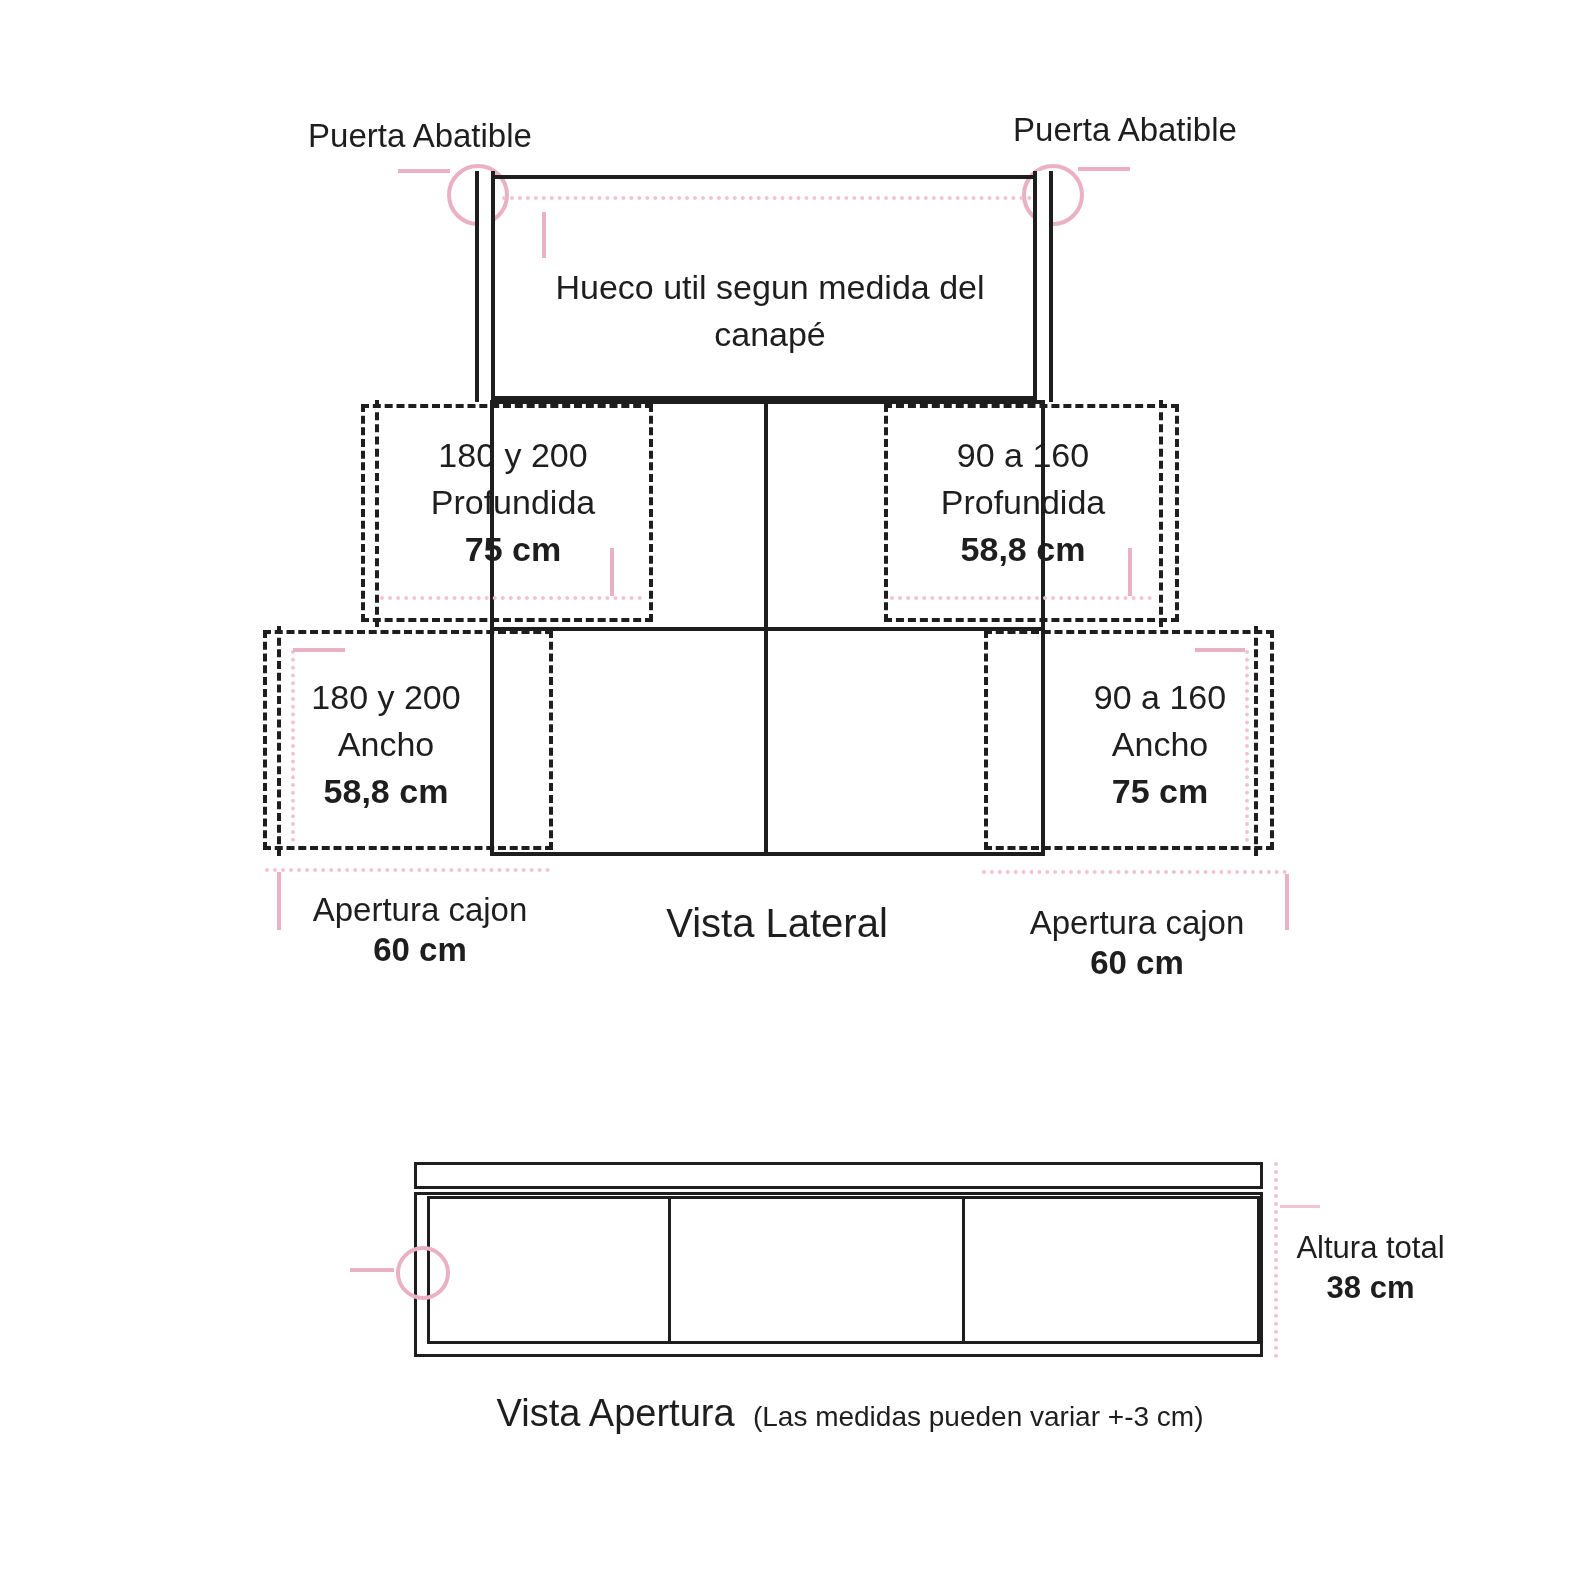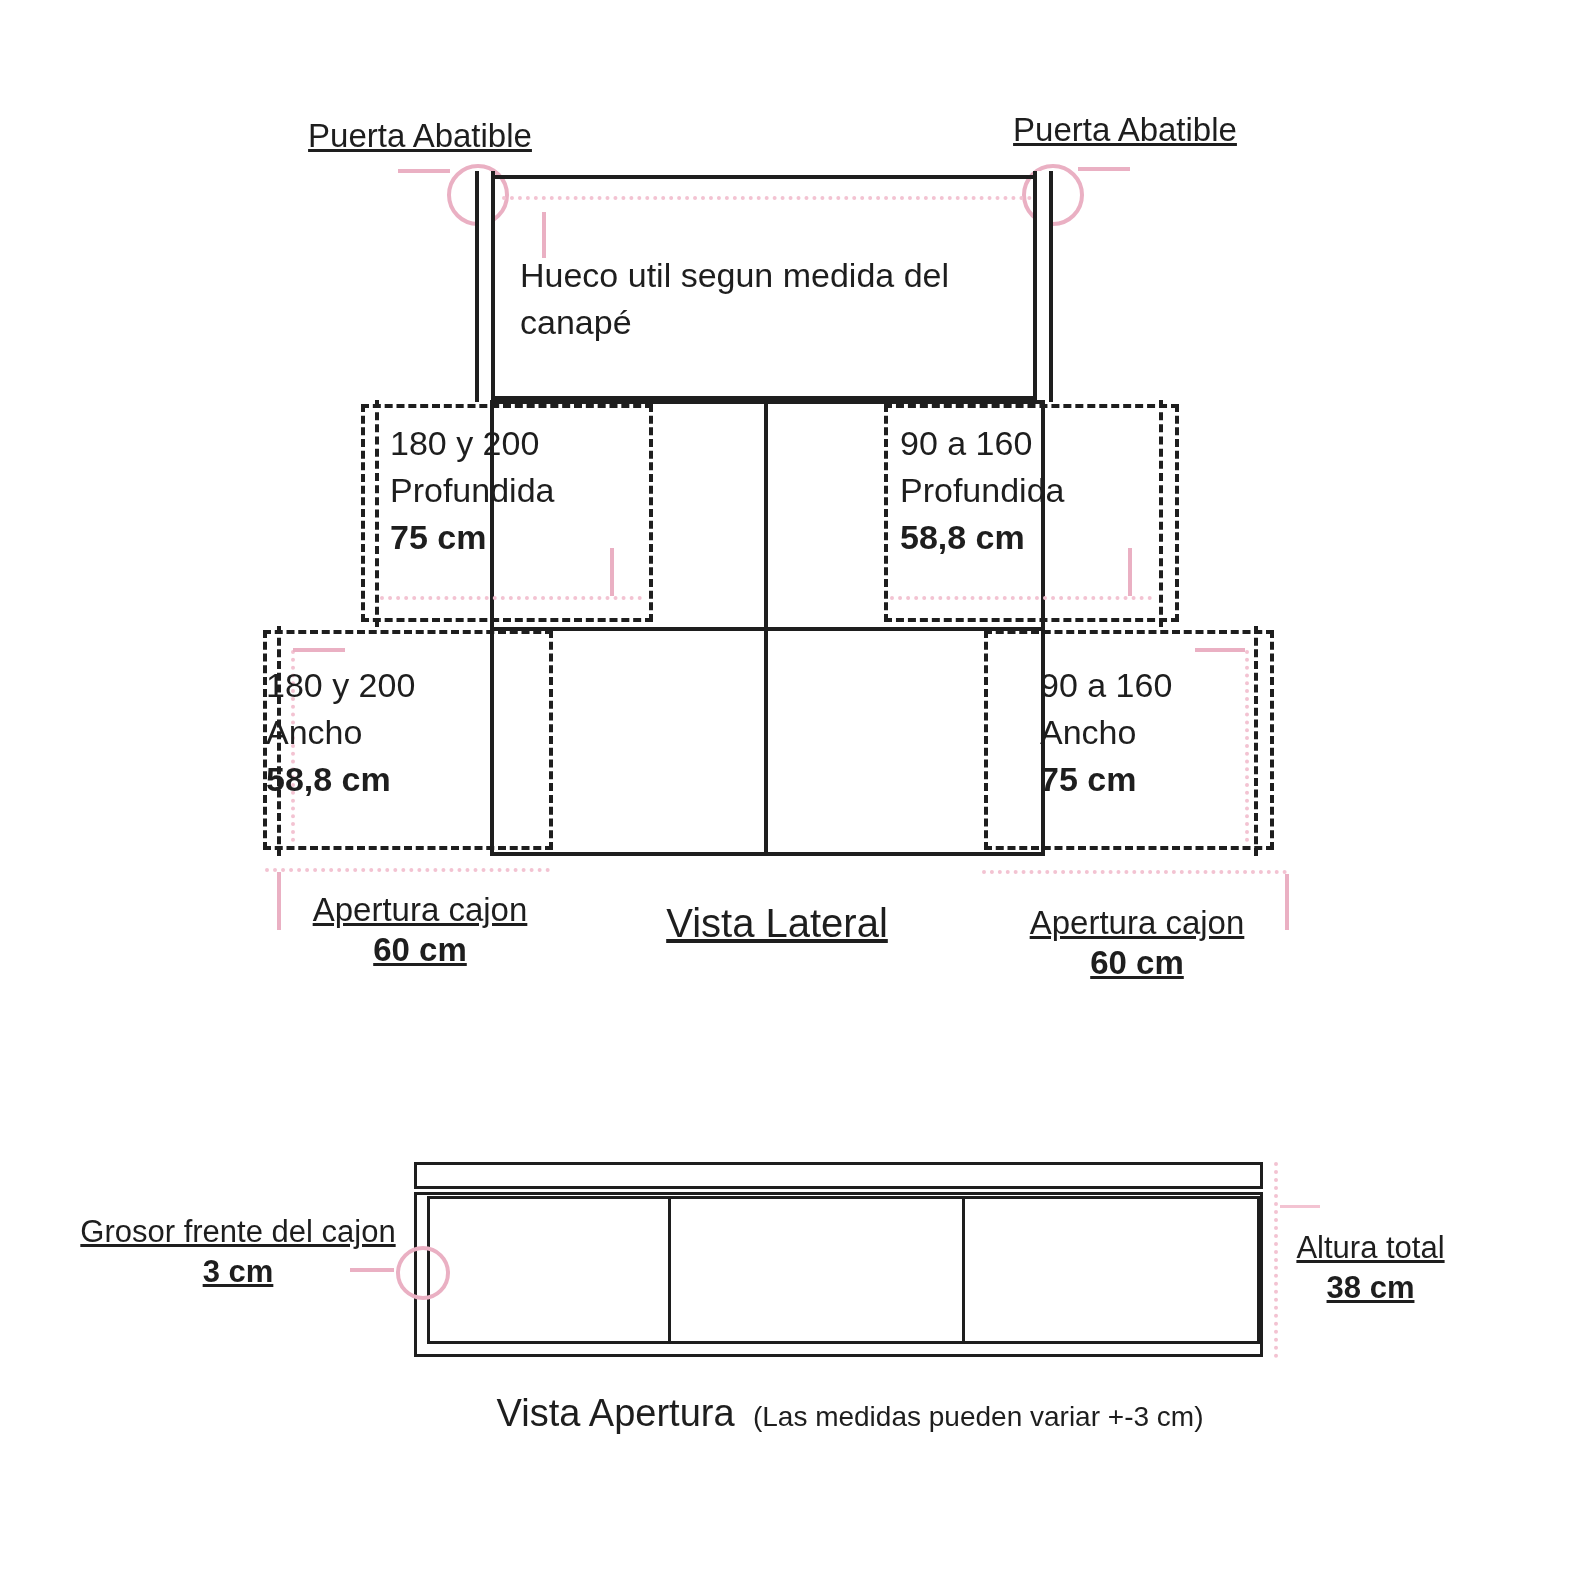--- a/index.html
+++ b/index.html
@@ -15,22 +15,22 @@
   .dashed{border:4px dashed #1e1e1e;background:transparent;}
   .dash-v{border-left:4px dashed #1e1e1e;width:0;background:transparent;}
   .doorbar{border-left:4px solid #1e1e1e;border-right:4px solid #1e1e1e;background:#fff;}
   
   .pline-h{background:#eab0c3;height:4px;}
   .pline-v{background:#eab0c3;width:4px;}
   .pdot-h{border-top:4px dotted #f3c3d2;height:0;}
   .pdot-v{border-left:4px dotted #f3c3d2;width:0;}
   .pcircle{border:4px solid #eab0c3;border-radius:50%;background:transparent;}
   
-  .lbl{text-align:center;font-size:33px;line-height:40px;white-space:nowrap;text-decoration:underline;}
-  .box-lbl{text-align:left;font-size:34px;line-height:47px;}
+  .lbl{text-align:center;font-size:33px;line-height:40px;white-space:nowrap;}
+  .box-lbl{text-align:center;font-size:34px;line-height:47px;margin-top:12px;}
   .bold{font-weight:bold;}
   .big{font-size:40px;}
   .caption{font-size:38px;white-space:nowrap;text-align:center;}
   .caption small{font-size:28px;font-weight:normal;}
 </style>
 </head>
 <body>
 
 <div id="canvas">
 
@@ -115,24 +115,20 @@
   <div class="abs solid3" style="left:414px;top:1162px;width:843px;height:21px;"></div>
 
   <div class="abs solid3" style="left:414px;top:1192px;width:843px;height:159px;"></div>
 
   <div class="abs solid3" style="left:427px;top:1196px;width:827px;height:142px;"></div>
   <div class="abs vline3" style="left:668px;top:1199px;height:142px;"></div>
   <div class="abs vline3" style="left:962px;top:1199px;height:142px;"></div>
 
   <div class="abs pline-h" style="left:350px;top:1268px;width:44px;"></div>
   <div class="abs pcircle" style="left:396px;top:1246px;width:46px;height:46px;"></div>
-  <div class="abs lbl" style="left:78px;top:1212px;width:320px;font-size:31px;">
-    <span style="display:block;">Grosor frente del cajon</span>
-    <span class="bold" style="display:block;">3 cm</span>
-  </div>
 
   <div class="abs pdot-v" style="left:1274px;top:1162px;height:196px;"></div>
   <div class="abs pline-h" style="left:1280px;top:1205px;width:40px;height:3px;background:#f3c3d2;"></div>
   <div class="abs lbl" style="left:1288px;top:1228px;width:165px;font-size:31px;">
     <span style="display:block;text-align:center;">Altura total</span>
     <span class="bold" style="display:block;">38 cm</span>
   </div>
 
   <div class="abs caption" style="left:440px;top:1392px;width:820px;">
     <span>Vista Apertura</span>

